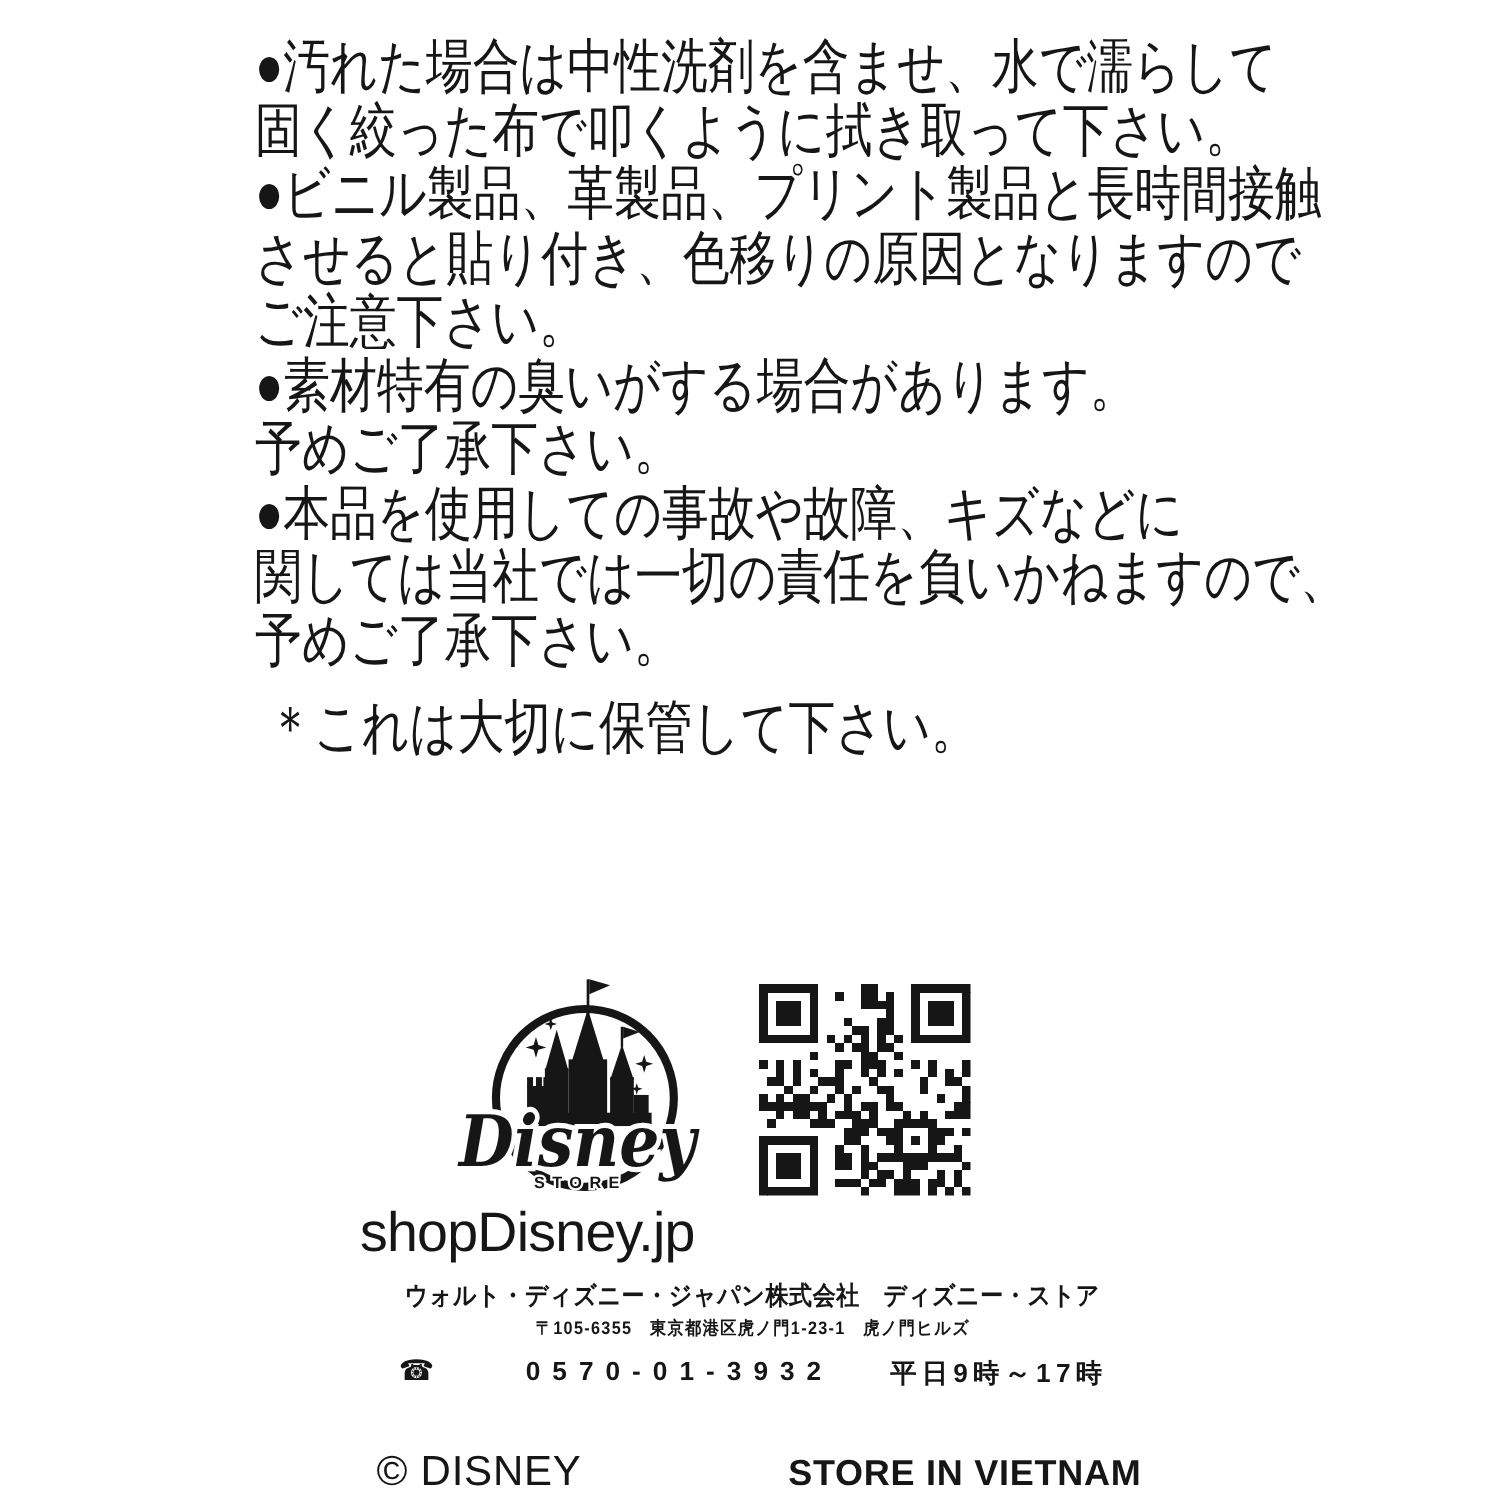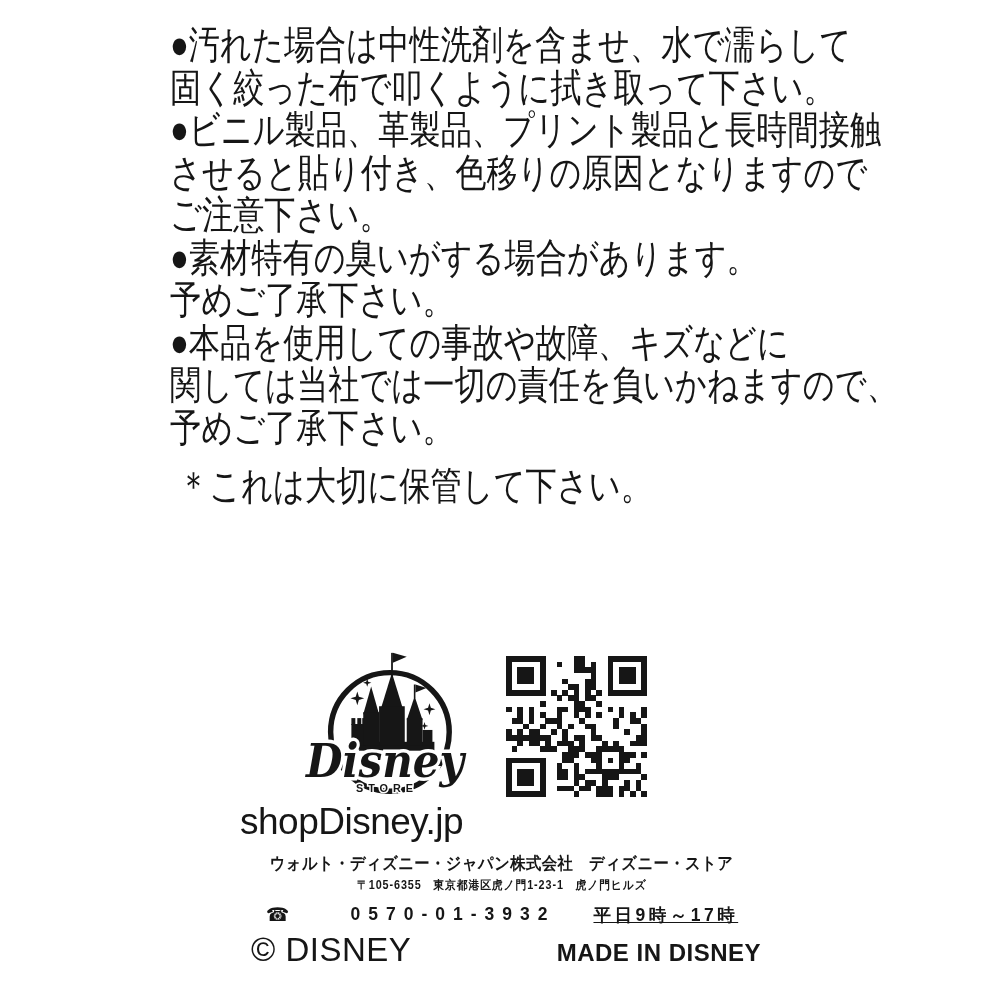--- a/index.html
+++ b/index.html
@@ -48,26 +48,26 @@
   .f-line{text-align:center;white-space:nowrap;}
   .cond{display:inline-block;transform:scaleX(0.90);transform-origin:center;}
   .company{font-size:17px;font-weight:700;letter-spacing:0.5px;height:25px;}
   .address{font-size:12px;font-weight:700;letter-spacing:1px;height:25px;}
   .phone-row{
     display:flex;justify-content:center;align-items:center;
     font-size:17.5px;font-weight:700;height:25px;white-space:nowrap;
   }
   .phone-icon{font-size:19px;margin-right:14px;}
   .phone-number{letter-spacing:8px;margin-left:47px;}
-  .phone-hours{letter-spacing:3.5px;margin-left:38px;text-decoration:underline;}
+  .phone-hours{letter-spacing:3.5px;margin-left:38px;}
   .bottom-row{
     display:flex;justify-content:space-between;align-items:baseline;
     margin-top:4px;padding:0 10px 0 18px;
   }
-  .copyright{font-size:33px;font-weight:500;letter-spacing:0.5px;}
+  .copyright{font-size:28px;font-weight:500;letter-spacing:0.5px;margin-top:34px;}
   .made-in{font-size:24px;font-weight:700;letter-spacing:0.5px;}
 </style>
 </head>
 <body>
 
 <div class="page">
 
   <div class="care-wrap">
     <div class="care-line">●汚れた場合は中性洗剤を含ませ、水で濡らして</div>
     <div class="care-line">固く絞った布で叩くように拭き取って下さい。</div>
@@ -420,17 +420,17 @@
     <div class="f-line address">
       <span class="cond">〒105-6355　東京都港区虎ノ門1-23-1　虎ノ門ヒルズ</span>
     </div>
     <div class="phone-row">
       <span class="phone-icon">☎</span>
       <span class="phone-number">0570-01-3932</span>
       <span class="phone-hours">平日9時～17時</span>
     </div>
     <div class="bottom-row">
       <span class="copyright">© DISNEY</span>
-      <span class="made-in">MADE IN DISNEY</span>
+      <span class="made-in">STORE IN VIETNAM</span>
     </div>
   </div>
 
 </div>
 
 </body></html>

